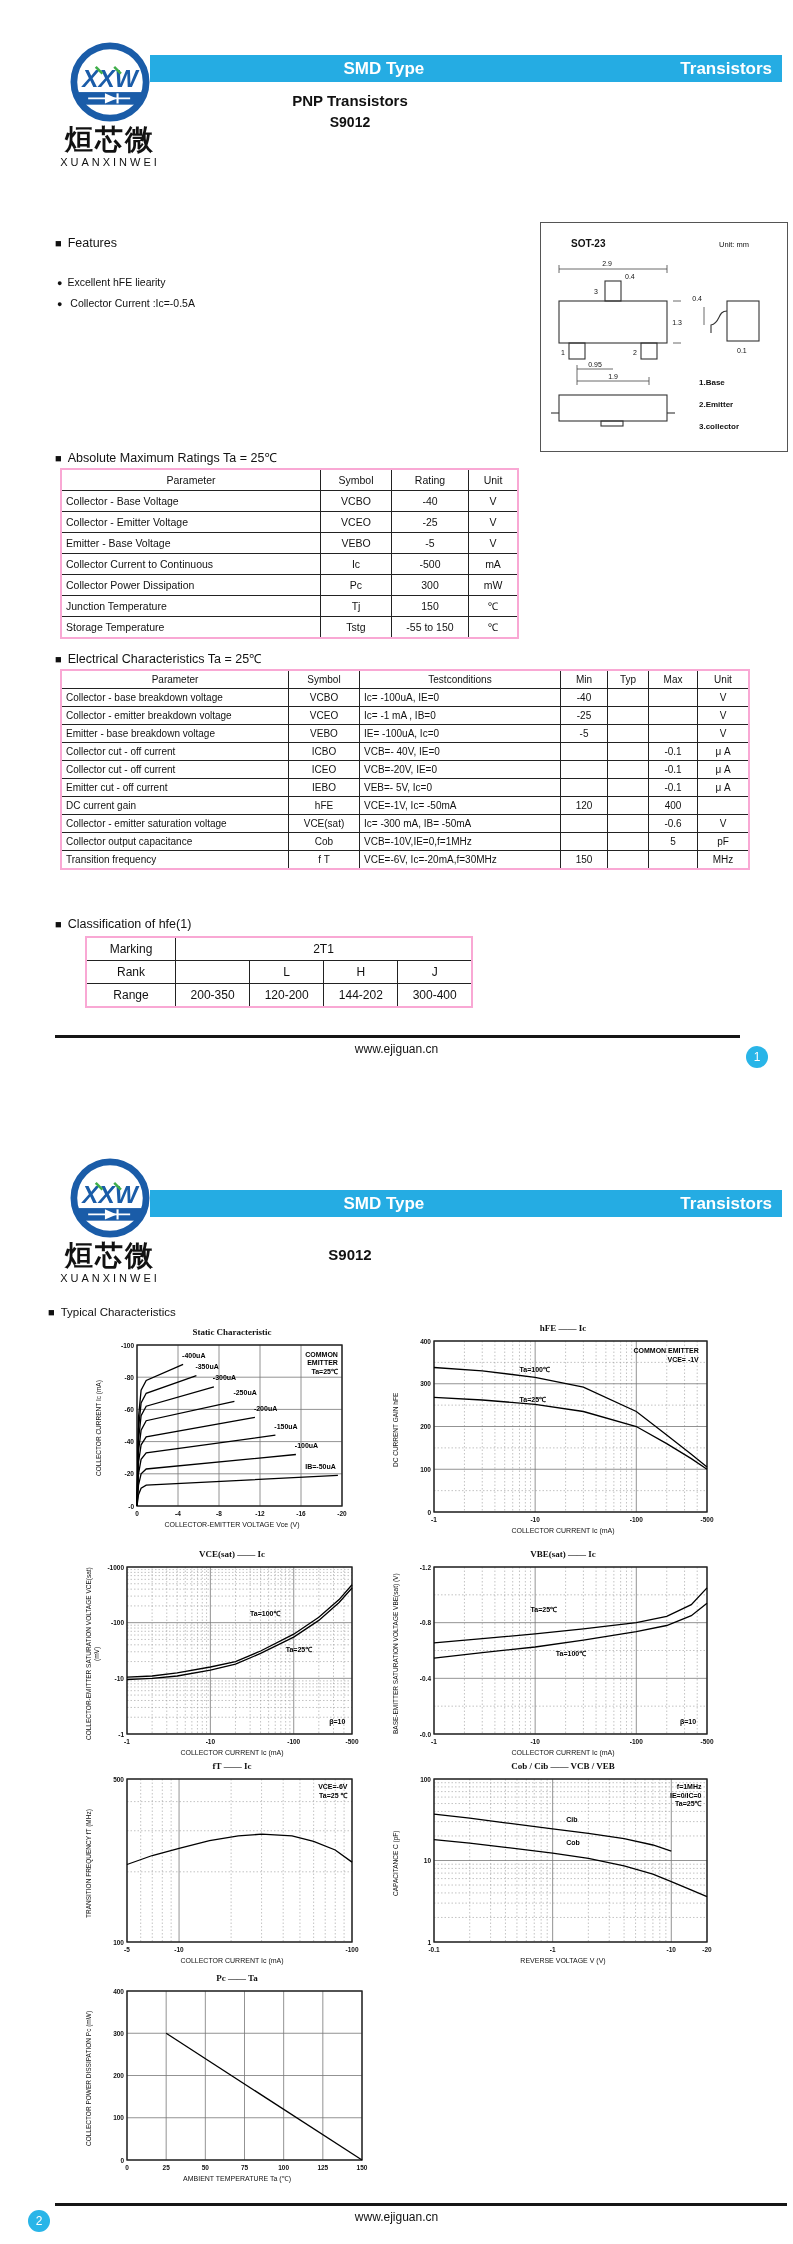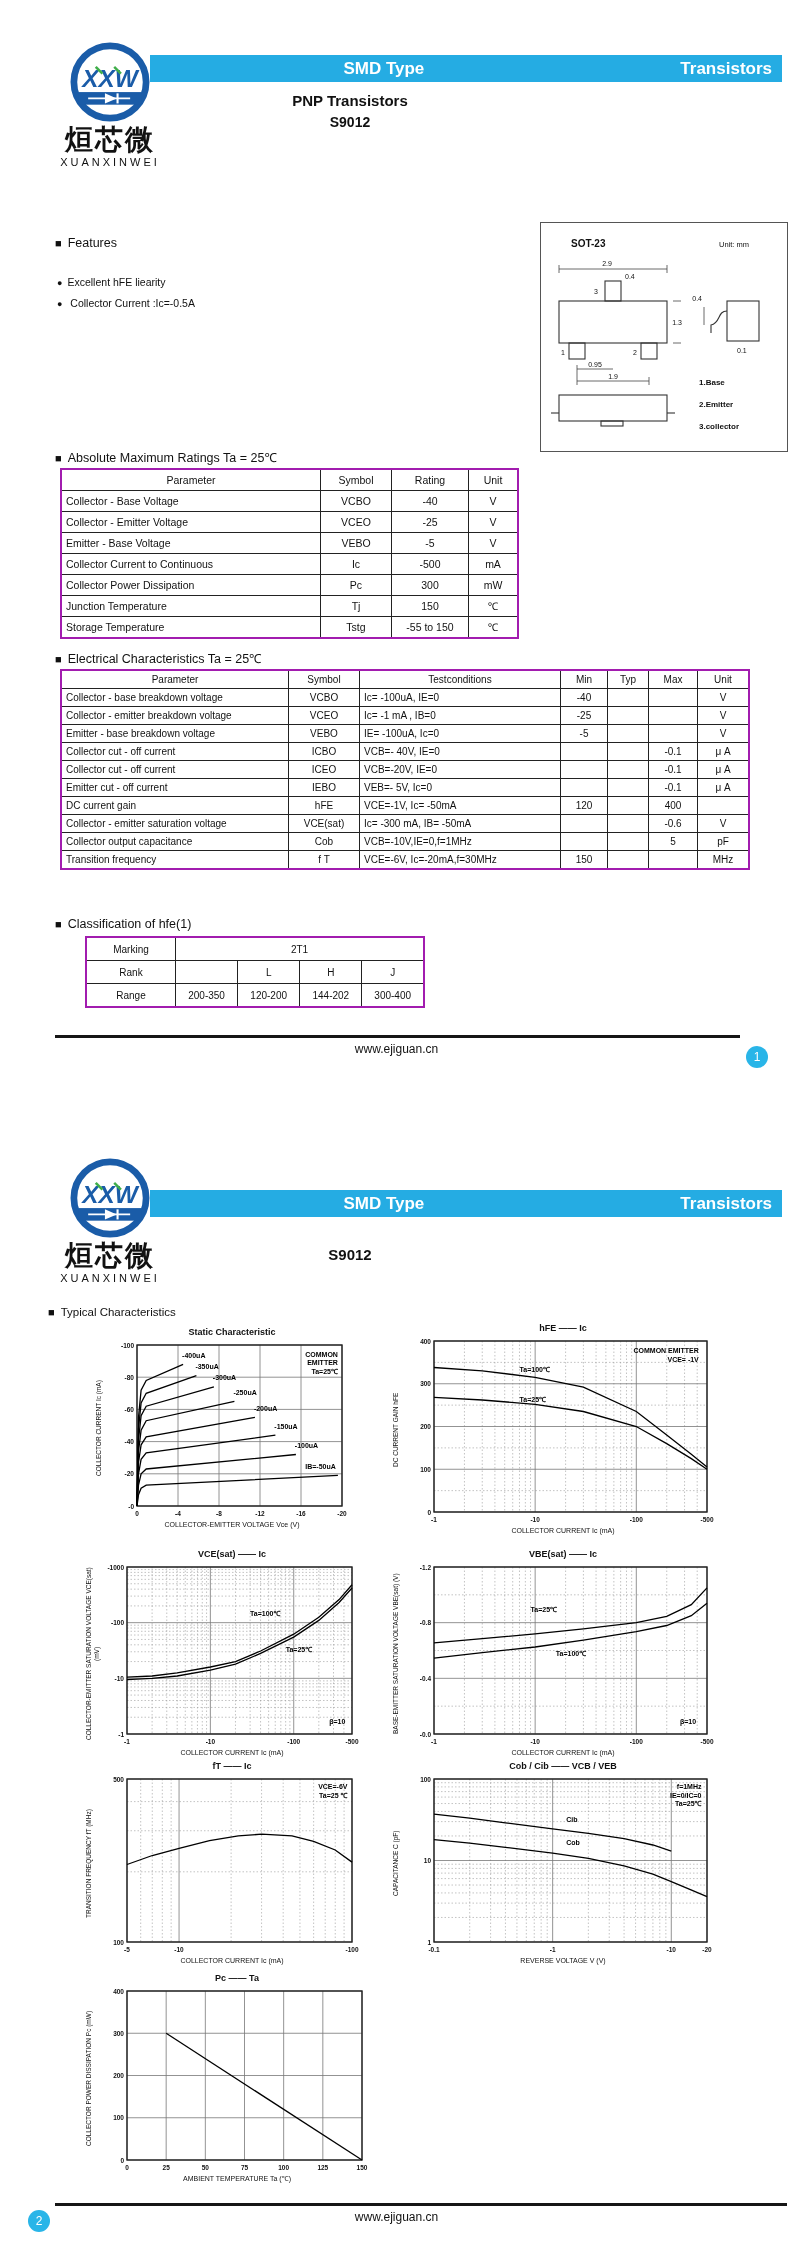--- a/index.html
+++ b/index.html
@@ -15,48 +15,48 @@
   .bar-c{position:absolute;left:0;width:74%;text-align:center;color:#fff;font-weight:bold;
          font-size:17px;line-height:27px;}
   .bar-r{position:absolute;right:10px;color:#fff;font-weight:bold;font-size:17px;line-height:27px;}
   .ptitle{position:absolute;left:150px;width:400px;text-align:center;font-weight:bold;font-size:15px;}
   
   .sec{position:absolute;font-size:12.5px;}
   .sq{margin-right:6px;font-size:11px;}
   .feat{position:absolute;font-size:10.5px;}
   .feat .b{font-size:9px;margin-right:5px;}
   
-  table.tbl{position:absolute;border-collapse:collapse;border:2px solid #a21caf;table-layout:fixed;}
+  table.tbl{position:absolute;border-collapse:collapse;border:2px solid #f9a8d4;table-layout:fixed;}
   .tbl td,.tbl th{border:1px solid #222;padding:1px 4px;font-weight:normal;text-align:center;
                   overflow:hidden;white-space:nowrap;}
   .amr{width:420px;font-size:10.5px;}
   .amr td,.amr th{height:18px;}
   .amr td:first-child{text-align:left;}
   .amr th:nth-child(1){width:250px}.amr th:nth-child(2){width:62px}
   .amr th:nth-child(3){width:68px}.amr th:nth-child(4){width:40px}
   .elec{width:658px;font-size:10px;}
   .elec td,.elec th{height:15px;}
   .elec td:nth-child(1),.elec td:nth-child(3){text-align:left;margin-top:30px;}
   .elec th:nth-child(1){width:218px}.elec th:nth-child(2){width:62px}
   .elec th:nth-child(3){width:192px}.elec th:nth-child(4){width:38px}
   .elec th:nth-child(5){width:32px}.elec th:nth-child(6){width:40px}
   .elec th:nth-child(7){width:42px}
-  .cls{width:340px;font-size:10px;padding-left:24px;}
+  .cls{width:388px;font-size:12px;padding-left:24px;}
   .cls td{height:20px;}
   .cls td:nth-child(1){width:80px}
   
   .pkg{position:absolute;left:540px;top:222px;width:246px;height:228px;border:1.5px solid #555;}
   
   .fline{position:absolute;height:0;border-top:3px solid #161616;}
   .furl{position:absolute;left:0;width:793px;text-align:center;font-size:12px;}
   .badge{position:absolute;width:22px;height:22px;border-radius:50%;background:#29B5E8;color:#fff;
          font-size:12px;display:flex;align-items:center;justify-content:center;}
   
   .chart{position:absolute;display:flex;flex-direction:column;}
-  .ct{height:12px;line-height:12px;font-size:9px;font-weight:bold;text-align:center;padding-left:16px;}
+  .ct{height:12px;line-height:12px;font-size:9px;font-weight:bold;text-align:center;padding-left:16px;font-family:Liberation Serif, serif;}
   .cb{flex:1;display:flex;min-height:0;}
   .ylab{width:16px;writing-mode:vertical-rl;transform:rotate(180deg);font-size:6.5px;
         line-height:8px;text-align:center;overflow:hidden;}
   .cb svg{flex:1;min-width:0;}
   .xlab{height:11px;line-height:11px;font-size:7px;text-align:center;padding-left:16px;}
   .mn{stroke:#9a9a9a;stroke-width:.6;stroke-dasharray:1.5,2;}
   .mj{stroke:#777;stroke-width:.8;}
   .bd{fill:none;stroke:#222;stroke-width:1.4;}
   .cv{fill:none;stroke:#000;stroke-width:1.3;}
   .tk{font-size:6.5px;fill:#111;font-weight:bold;}

